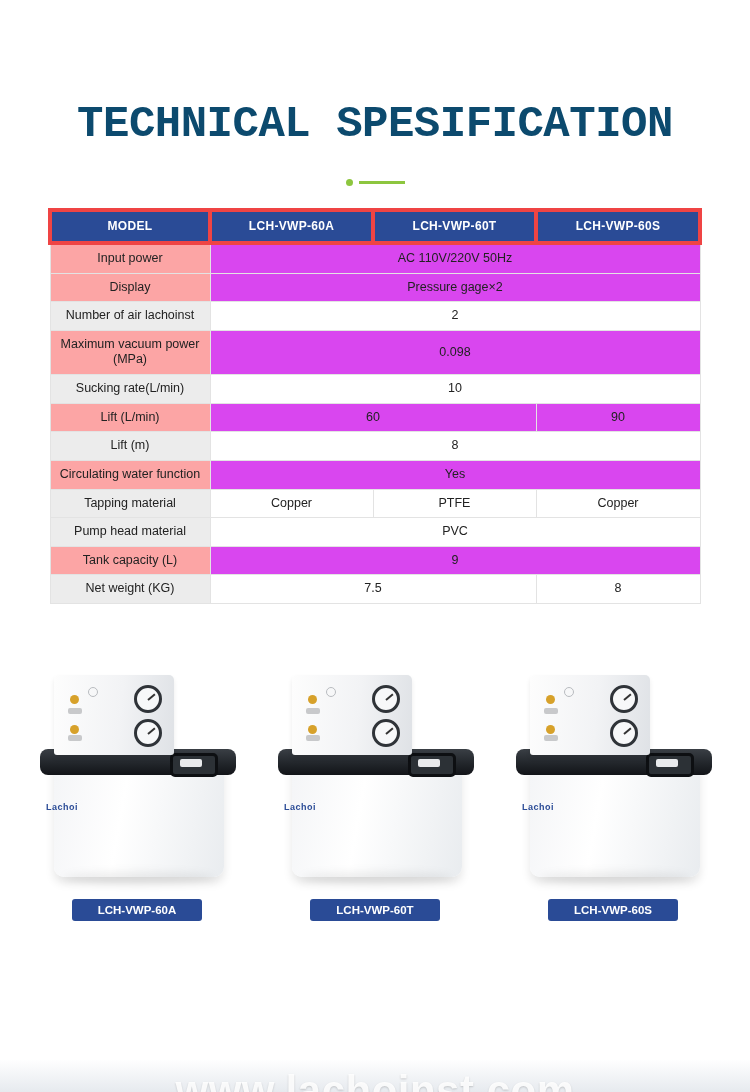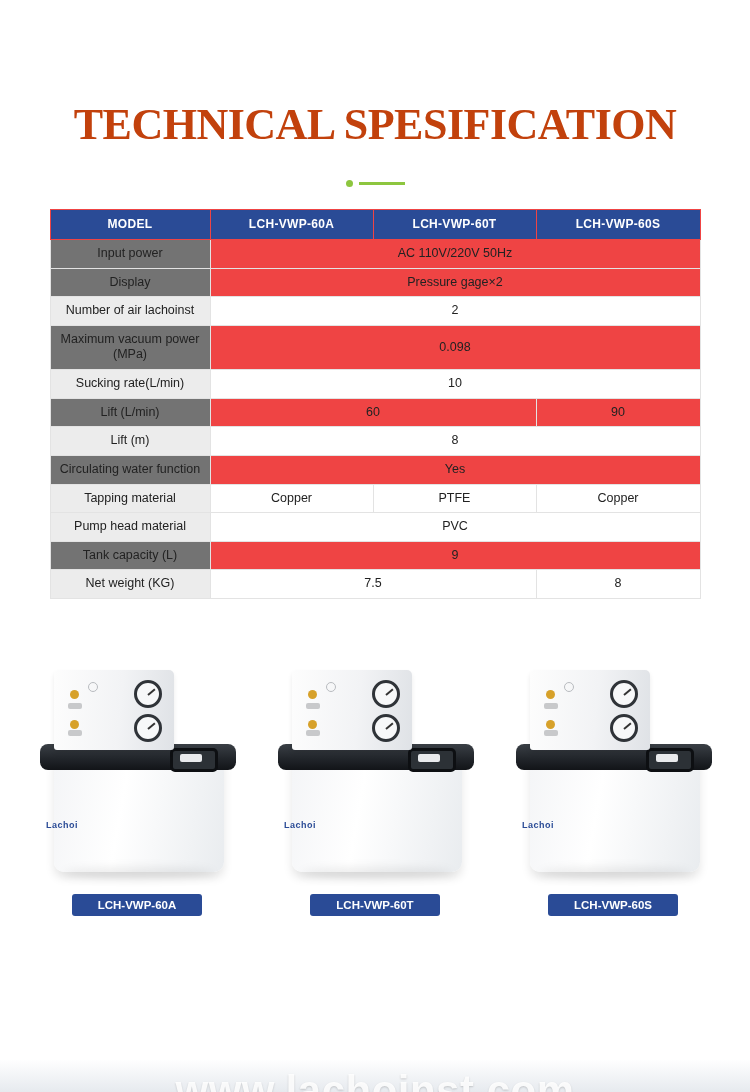--- a/index.html
+++ b/index.html
@@ -17,24 +17,24 @@
   .page {
     width: 750px;
     height: 1092px;
     position: relative;
     background: #ffffff;
   }
   .title {
     text-align: center;
     font-size: 44px;
     font-weight: bold;
-    color: #c2410c;
+    color: #0c4a6e;
     letter-spacing: -0.5px;
     padding-top: 70px;
-    font-family: Liberation Serif, serif;
+    font-family: Liberation Mono, monospace;
   }
   .divider {
     display: flex;
     align-items: center;
     justify-content: center;
     gap: 6px;
     margin-top: 22px;
     margin-bottom: 22px;
   }
   .divider .dot {
@@ -62,37 +62,37 @@
     padding: 6px 4px;
     vertical-align: middle;
     line-height: 1.25;
   }
   table.spec thead th {
     background: #2a4b96;
     color: #ffffff;
     font-size: 12px;
     font-weight: bold;
     padding: 7px 4px;
-    border: 1px solid #ef4444;
+    border: 4px solid #ef4444;
     letter-spacing: 0.3px;
   }
   table.spec tbody tr.alt td {
-    background: #ef4444;
+    background: #d946ef;
   }
   table.spec tbody tr.plain td {
     background: #ffffff;
   }
   table.spec td.rowlabel {
     background: #e4e4e4;
   }
   table.spec tr.plain td.rowlabel {
     background: #ececec;
   }
   table.spec tr.alt td.rowlabel {
-    background: #737373;
+    background: #fca5a5;
   }
   .col-model { width: 160px; }
   .col-a { width: 163px; }
   .col-t { width: 163px; }
   .col-s { width: 164px; }
 
   .products {
     position: relative;
     margin-top: 28px;
     height: 330px;
@@ -226,21 +226,21 @@
     left: 34px;
     top: 12px;
     width: 8px;
     height: 8px;
     border-radius: 50%;
     border: 1px solid #b9bcc0;
   }
   .brand {
     position: absolute;
     left: 14px;
-    bottom: 52px;
+    bottom: 75px;
     font-size: 9px;
     font-weight: bold;
     color: #2a4b96;
     letter-spacing: 0.5px;
   }
   .caption {
     margin: 12px auto 0;
     width: 130px;
     background: #2a4b96;
     color: #fff;

